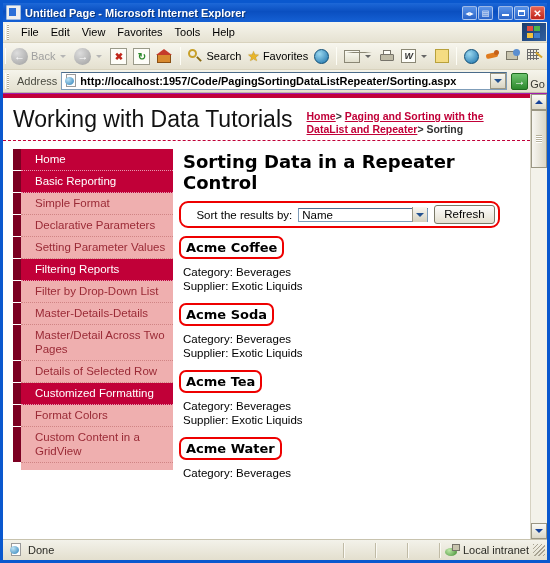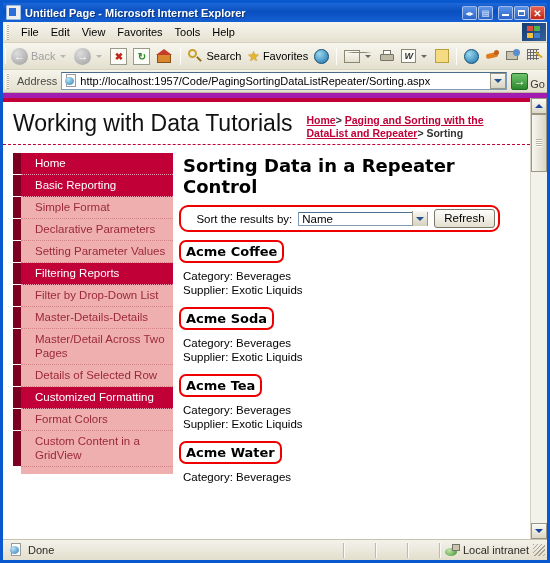--- a/index.html
+++ b/index.html
@@ -116,31 +116,31 @@
   }
   .addr-label{font-size:11px;color:#4A4A40;padding:0 4px 0 2px;}
   .addr-field{
     flex:1 1 auto;height:18px;background:#FFFFFF;
     border:1px solid #7F9DB9;border-top-color:#4A6B8A;
     display:flex;align-items:center;box-sizing:border-box;
   }
   .ie-doc{width:14px;height:14px;margin:0 2px;position:relative;flex:0 0 14px;}
   .ie-doc:before{content:"";position:absolute;left:2px;top:0;width:10px;height:13px;background:#FDFDFD;border:1px solid #9A9A9A;box-sizing:border-box;}
   .ie-doc:after{content:"";position:absolute;left:1px;top:3px;width:9px;height:8px;border-radius:50%;background:radial-gradient(circle at 35% 30%,#BEE3F5,#2A7FB8);}
-  .addr-url{flex:1 1 auto;font-size:11px;color:#000;white-space:nowrap;overflow:hidden;}
+  .addr-url{flex:1 1 auto;font-size:11px;color:#000;white-space:nowrap;overflow:hidden;font-weight:bold;}
   .addr-drop{width:16px;height:16px;flex:0 0 16px;background:linear-gradient(180deg,#F9F8F2,#D8D4C2);
     border:1px solid #9A9683;box-sizing:border-box;display:flex;align-items:center;justify-content:center;}
   .addr-drop i{width:0;height:0;border-left:4px solid transparent;border-right:4px solid transparent;border-top:4px solid #24528F;display:block;}
   .go-btn{display:flex;align-items:flex-end;gap:2px;margin-left:4px;}
   .go-icon{width:17px;height:17px;background:linear-gradient(180deg,#6FC46F,#2C882C);border:1px solid #1F6B1F;box-sizing:border-box;position:relative;border-radius:2px;}
   .go-icon:after{content:"\2192";position:absolute;left:0;right:0;top:-1px;text-align:center;color:#fff;font-size:12px;line-height:17px;font-weight:bold;}
   .go-lbl{font-size:11px;color:#3A3A33;}
 
   
-  .viewport{flex:1 1 auto;display:flex;background:#4d7c0f;border-top:5px solid #a21caf;position:relative;overflow:hidden;}
+  .viewport{flex:1 1 auto;display:flex;background:#4d7c0f;border-top:1px solid #a21caf;position:relative;overflow:hidden;}
   .page{flex:1 1 auto;position:relative;overflow:hidden;background:#fff;}
 
   .red-top{height:4px;background:#C10038;}
 
   .pagehead{display:flex;align-items:flex-start;padding:6px 8px 4px 10px;border-bottom:1px dashed #C10038;}
   .brand{font-size:23px;color:#111;font-weight:normal;letter-spacing:0px;white-space:nowrap;flex:0 0 auto;line-height:30px;}
   .crumbs{margin-left:14px;padding-top:6px;font-size:10.5px;font-weight:bold;line-height:13px;color:#333;max-width:215px;}
   .crumbs a{color:#C10038;text-decoration:underline;}
   .crumbs .sep{color:#333;font-weight:bold;}
   .crumbs .cur{color:#333;}

